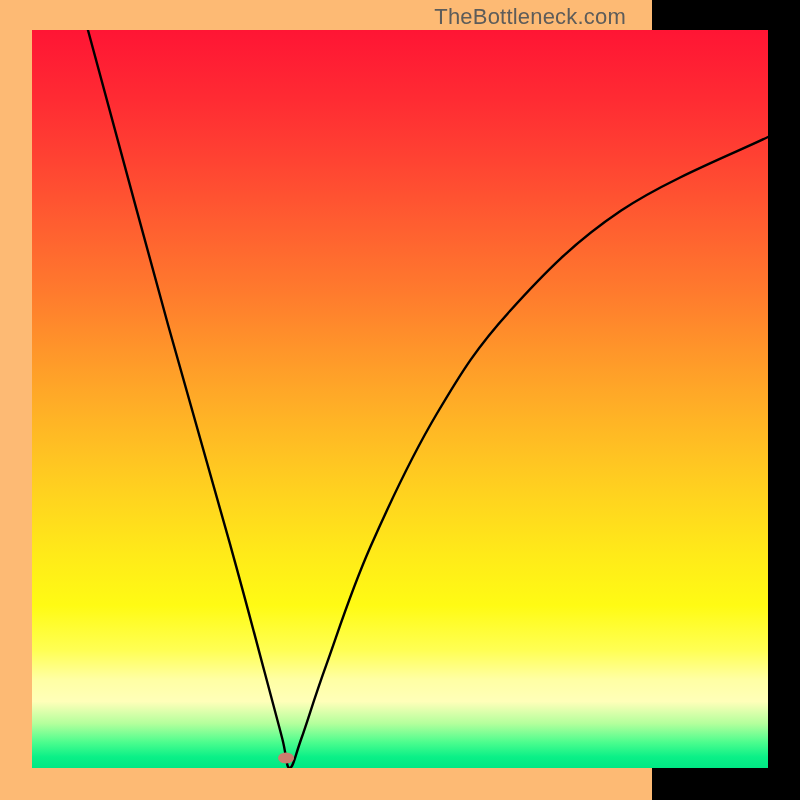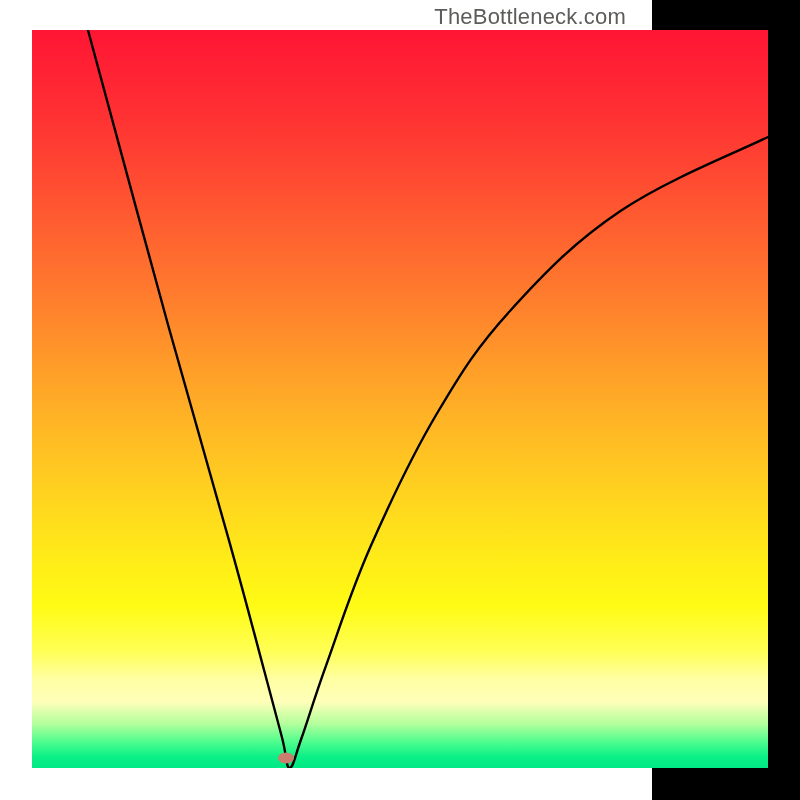--- a/index.html
+++ b/index.html
@@ -7,21 +7,21 @@
     padding: 0;
     width: 800px;
     height: 800px;
     overflow: hidden;
     background: #000;
     font-family: Arial, Helvetica, sans-serif;
   }
   .frame {
     width: 652px;
     height: 800px;
-    background: #ffffff;
+    background: #fdba74;
     position: relative;
   }
   .plot {
     position: absolute;
     left: 32px;
     top: 30px;
     width: 736px;
     height: 738px;
     overflow: hidden;
   }

